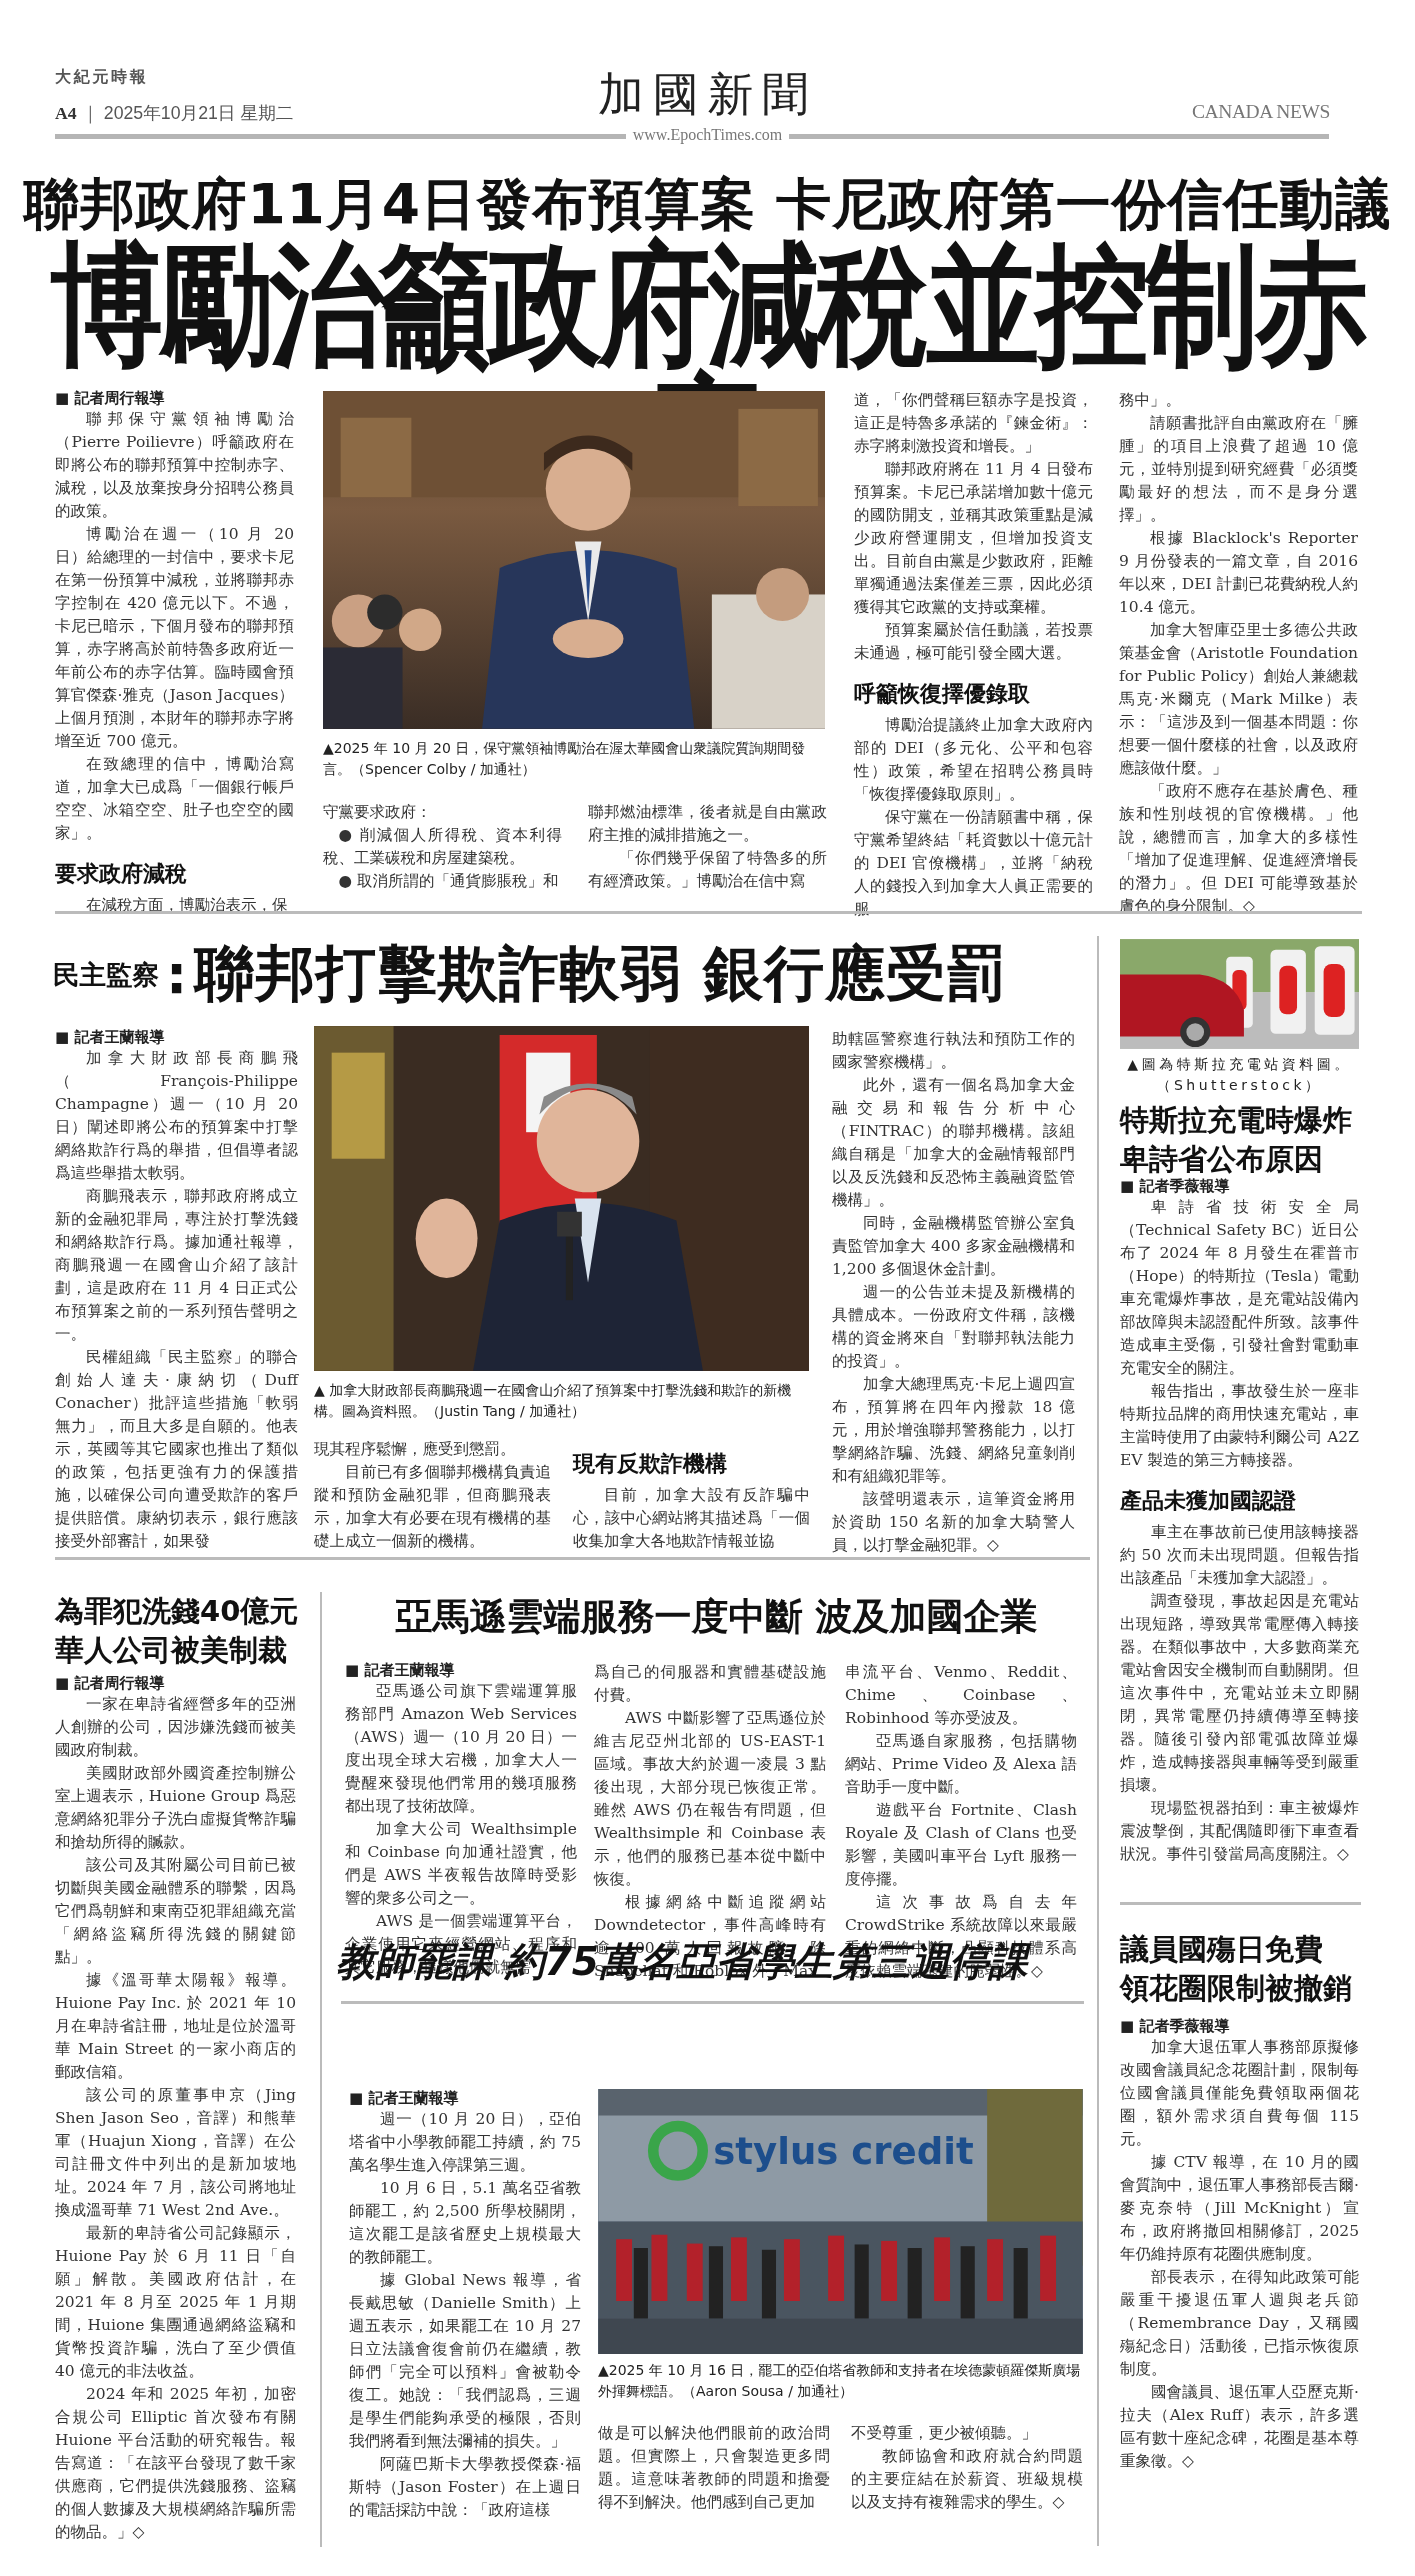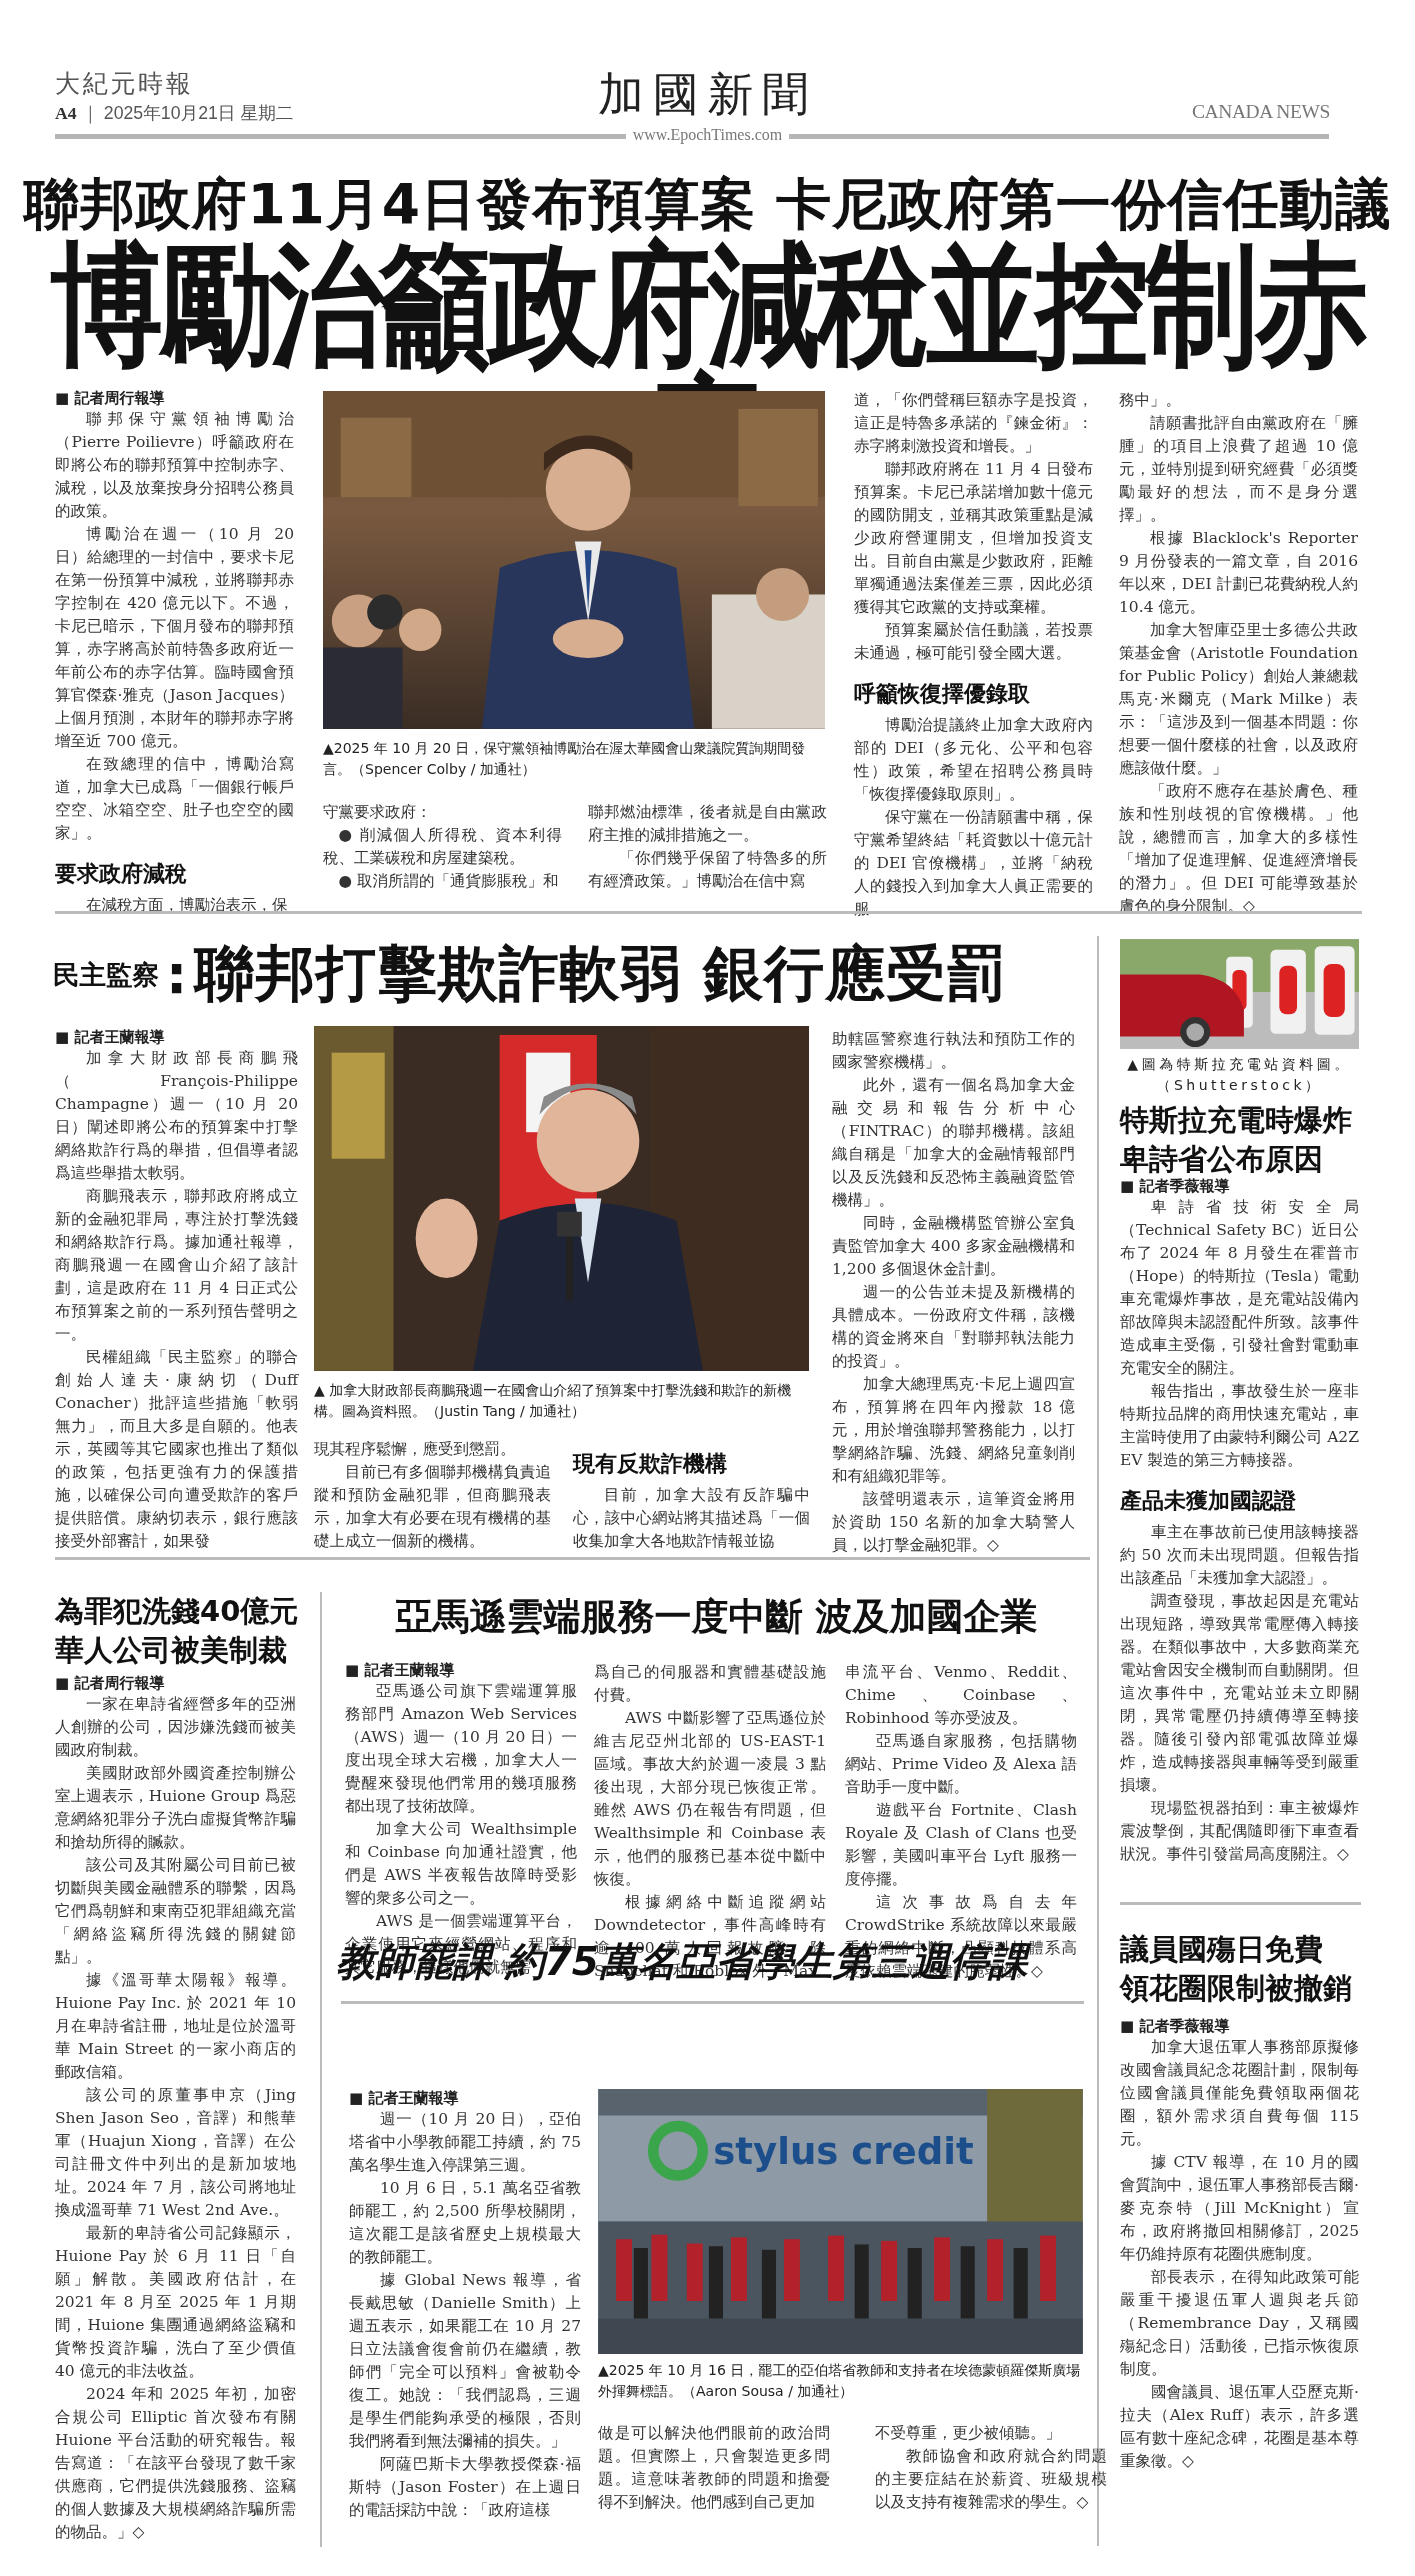--- a/index.html
+++ b/index.html
@@ -5,21 +5,21 @@
   * { box-sizing: border-box; margin: 0; padding: 0; }
   html, body { background: #fff; }
   body {
     width: 1415px; height: 2576px; position: relative; overflow: hidden;
     font-family: "DejaVu Serif", "Liberation Serif", serif;
     color: #222;
   }
   .abs { position: absolute; }
 
   
-  .logo { left: 55px; top: 67px; font-size: 25px; font-weight: normal; color: #555; letter-spacing: 2.7px; font-family: "DejaVu Serif", serif; }
+  .logo { left: 55px; top: 67px; font-size: 16px; font-weight: bold; color: #555; letter-spacing: 2.7px; font-family: "DejaVu Serif", serif; }
   .pageline { left: 55px; top: 101px; font-size: 17.7px; color: #555; font-family: "Liberation Sans", sans-serif; }
   .pageline b { color: #333; font-family: "Liberation Serif", serif; }
   .section-title { left: 0; width: 1415px; top: 64px; text-align: center; font-size: 46px; letter-spacing: 8.8px; color: #222; font-family: "DejaVu Sans", sans-serif; }
   .canada-news { right: 85px; top: 101px; font-size: 19.5px; color: #777; font-family: "Liberation Serif", serif; letter-spacing: -0.4px; }
   .rule { left: 55px; top: 134px; width: 1274px; height: 5.3px; background: #b5b5b5; }
   .url { left: 0; width: 1415px; top: 126px; text-align: center; font-size: 16px; color: #777; font-family: "Liberation Serif", serif; }
   .url span { background: #fff; padding: 0 7px; }
 
   
   .kicker { left: 0; width: 1415px; top: 168px; text-align: center; font-size: 55px; font-weight: bold; letter-spacing: 0.9px; font-family: "DejaVu Sans", sans-serif; color: #111; }
@@ -293,21 +293,21 @@
         <rect x="410" y="178" width="16" height="82"></rect>
       <rect x="470" y="180" width="16" height="80"></rect>
     </g>
     <rect x="0" y="260" width="548" height="40" fill="#3f4750"></rect>
   </svg>
 </div>
 <div class="abs caption" style="left:598px; top:2360px; width:485px;">▲2025 年 10 月 16 日，罷工的亞伯塔省教師和支持者在埃德蒙頓羅傑斯廣場外揮舞標語。（Aaron Sousa / 加通社）</div>
 <div class="abs col" style="left:598px; top:2422px; width:232px;">
   <p style="text-indent:0">做是可以解決他們眼前的政治問題。但實際上，只會製造更多問題。這意味著教師的問題和擔憂得不到解決。他們感到自己更加</p>
 </div>
-<div class="abs col" style="left:851px; top:2422px; width:232px;margin-left:24px;">
+<div class="abs col" style="left:851px; top:2422px; width:232px;">
   <p style="text-indent:0">不受尊重，更少被傾聽。」</p>
   <p>教師協會和政府就合約問題的主要症結在於薪資、班級規模以及支持有複雜需求的學生。◇</p>
 </div>
 
 <div class="abs h2" style="left:1120px; top:1930px; width:241px; font-size:29px; line-height:39px;">
   <div>議員國殤日免費</div>
   <div>領花圈限制被撤銷</div>
 </div>
 <div class="abs" style="left:1120px; top:2017px; width:239px;">
   <div class="byline">記者季薇報導</div>

